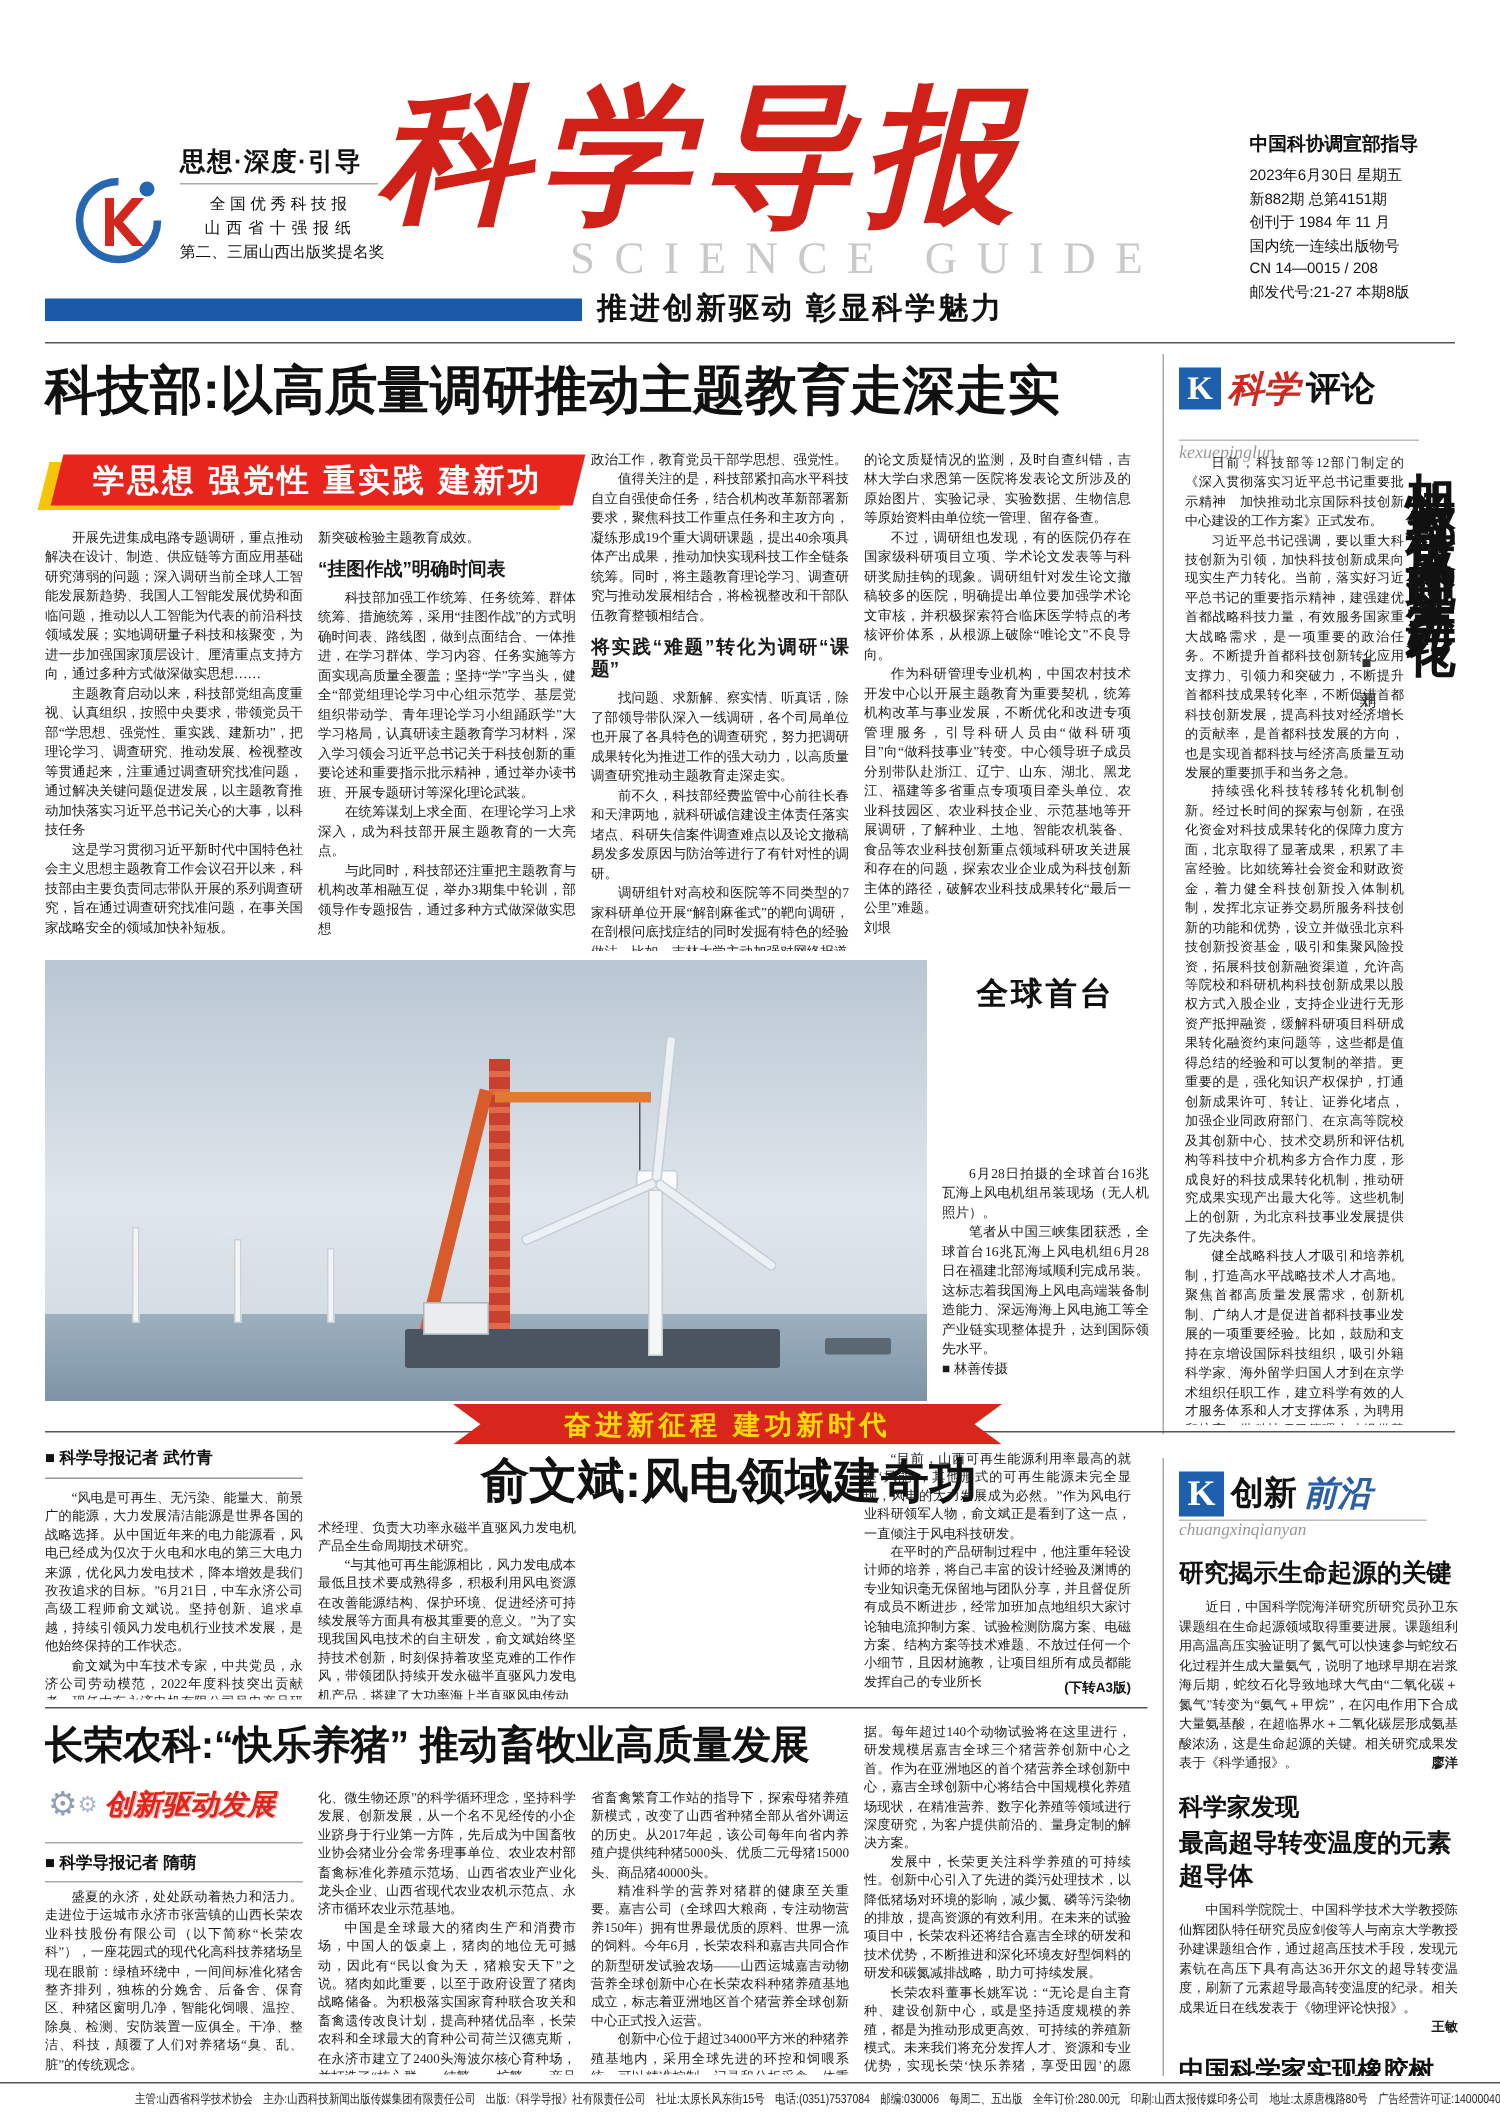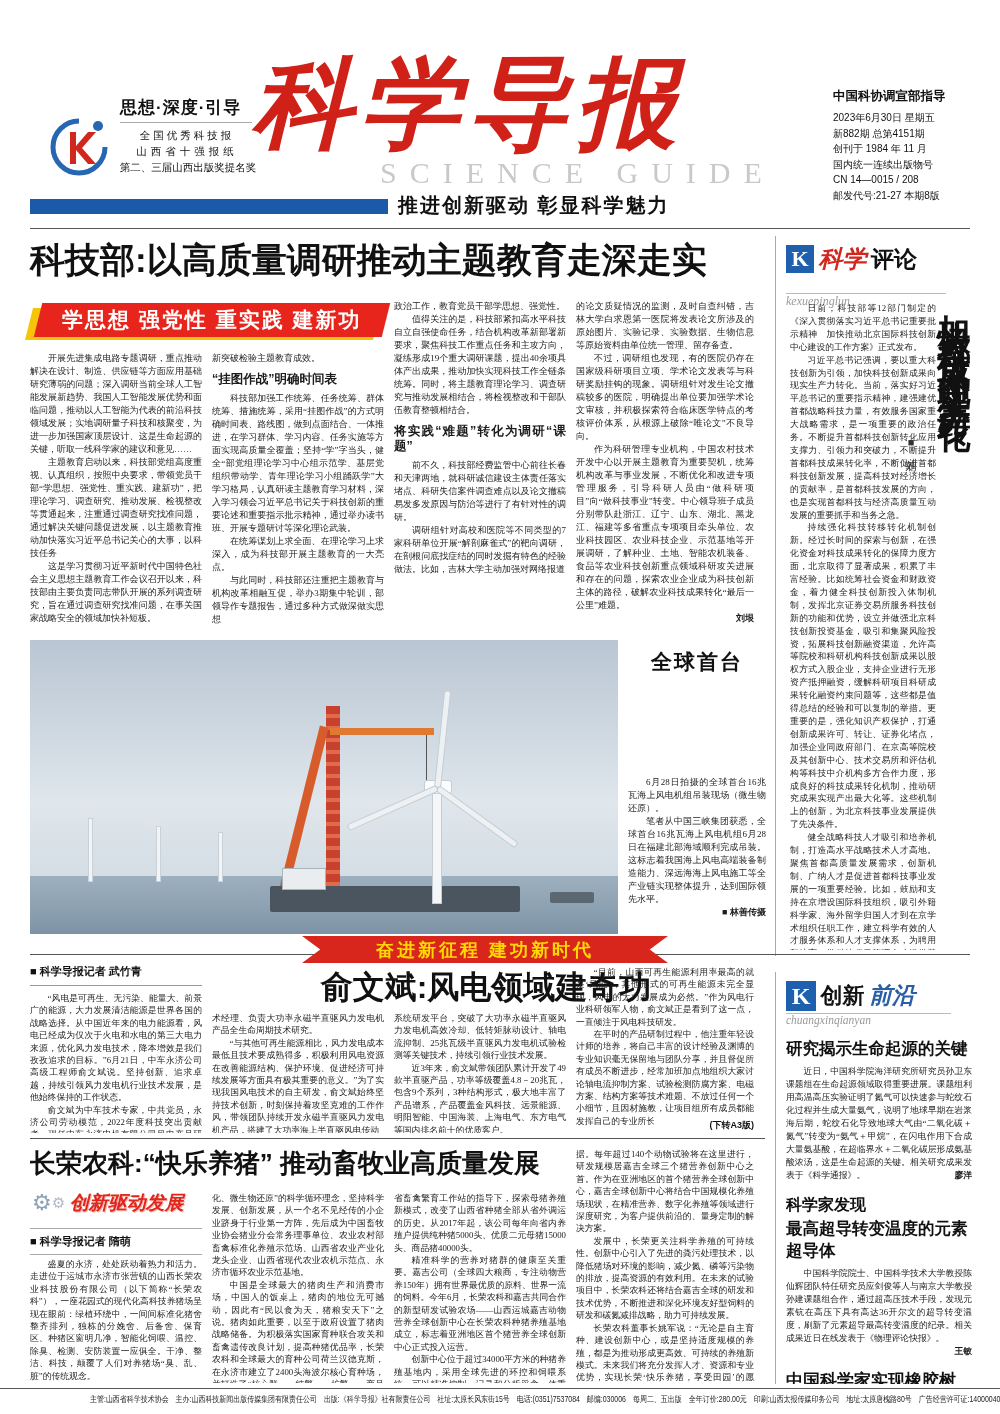--- a/index.html
+++ b/index.html
@@ -5,21 +5,21 @@
   html,body{margin:0;padding:0;background:#e8e8e8;}
   #page{position:relative;width:1000px;height:1414px;background:#ffffff;margin:0 auto;overflow:hidden;
         font-family:"Liberation Sans",sans-serif;color:#111;}
   .abs{position:absolute;}
   .bt{font-size:9px;line-height:13px;text-align:justify;color:#1c1c1c;overflow:hidden;
       font-family:"Liberation Serif",serif;}
   .bt p{margin:0;text-indent:2em;}
   .bt p.cont{text-indent:0;}
   .bt .sub{font-family:"Liberation Sans",sans-serif;font-weight:800;font-size:12.5px;text-indent:0;
            margin:7px 0 5px 0;line-height:15px;}
-  .bt .author{text-align:right;font-weight:700;text-indent:0;font-family:"Liberation Sans",sans-serif;}
+  .bt .author{text-align:left;font-weight:400;text-indent:0;font-family:"Liberation Sans",sans-serif;}
   .bt2{font-size:8.8px;line-height:12.4px;}
   .hairline{background:#555;}
   .gray-hairline{background:#aaa;}
   .ksq{display:inline-block;background:#1e5fae;color:#fff;text-align:center;
        font-family:"Liberation Serif",serif;font-weight:900;}
   .pinyin{font-style:italic;color:#999;font-family:"Liberation Serif",serif;}
   .skew{position:absolute;transform:skewX(-14deg);}
   .auth{float:right;font-weight:700;font-family:"Liberation Sans",sans-serif;}
   .vtext{writing-mode:vertical-rl;}
   .blade{position:absolute;width:5px;height:96px;background:#eef1f4;border:1px solid #c4cdd4;
@@ -67,35 +67,36 @@
   <div class="abs" style="left:30px;top:237px;width:740px;font-size:35px;font-weight:900;white-space:nowrap;letter-spacing:0px">科技部:以高质量调研推动主题教育走深走实</div>
 
   <div class="abs" style="left:38px;top:303px;width:348px;height:36px;z-index:3">
     <div class="skew" style="left:-9px;top:5px;width:348px;height:32px;background:#f6c50a"></div>
     <div class="skew" style="left:0;top:0;width:348px;height:34px;background:#e8251c;display:flex;align-items:center;justify-content:center">
       <span style="transform:skewX(14deg);color:#fff;font-weight:900;font-size:21px;letter-spacing:2px">学思想 强党性 重实践 建新功</span>
     </div>
   </div>
 
   <div class="abs bt" style="left:30px;top:352px;width:172px;height:282px">
-    <p>开展先进集成电路专题调研，重点推动解决在设计、制造、供应链等方面应用基础研究薄弱的问题；深入调研当前全球人工智能发展新趋势、我国人工智能发展优势和面临问题，推动以人工智能为代表的前沿科技领域发展；实地调研量子科技和核聚变，为进一步加强国家顶层设计、这是生命起源的关键，听取一线科学家的建议和意见……</p>
+    <p>开展先进集成电路专题调研，重点推动解决在设计、制造、供应链等方面应用基础研究薄弱的问题；深入调研当前全球人工智能发展新趋势、我国人工智能发展优势和面临问题，推动以人工智能为代表的前沿科技领域发展；实地调研量子科技和核聚变，为进一步加强国家顶层设计、厘清重点支持方向，通过多种方式做深做实思想……</p>
       <p>主题教育启动以来，科技部党组高度重视、认真组织，按照中央要求，带领党员干部“学思想、强党性、重实践、建新功”，把理论学习、调查研究、推动发展、检视整改等贯通起来，注重通过调查研究找准问题，通过解决关键问题促进发展，以主题教育推动加快落实习近平总书记关心的大事，以科技任务</p>
       <p>这是学习贯彻习近平新时代中国特色社会主义思想主题教育工作会议召开以来，科技部由主要负责同志带队开展的系列调查研究，旨在通过调查研究找准问题，在事关国家战略安全的领域加快补短板。</p>
   </div>
   <div class="abs bt" style="left:212px;top:352px;width:172px;height:282px">
     <p class="cont">新突破检验主题教育成效。</p>
     <div class="sub">“挂图作战”明确时间表</div>
     <p>科技部加强工作统筹、任务统筹、群体统筹、措施统筹，采用“挂图作战”的方式明确时间表、路线图，做到点面结合、一体推进，在学习群体、学习内容、任务实施等方面实现高质量全覆盖；坚持“学”字当头，健全“部党组理论学习中心组示范学、基层党组织带动学、青年理论学习小组踊跃学”大学习格局，认真研读主题教育学习材料，深入学习领会习近平总书记关于科技创新的重要论述和重要指示批示精神，通过举办读书班、开展专题研讨等深化理论武装。</p>
       <p>在统筹谋划上求全面、在理论学习上求深入，成为科技部开展主题教育的一大亮点。</p>
       <p>与此同时，科技部还注重把主题教育与机构改革相融互促，举办3期集中轮训，部领导作专题报告，通过多种方式做深做实思想</p>
   </div>
   <div class="abs bt" style="left:394px;top:300px;width:172px;height:334px">
     <p class="cont">政治工作，教育党员干部学思想、强党性。</p>
     <p>值得关注的是，科技部紧扣高水平科技自立自强使命任务，结合机构改革新部署新要求，聚焦科技工作重点任务和主攻方向，凝练形成19个重大调研课题，提出40余项具体产出成果，推动加快实现科技工作全链条统筹。同时，将主题教育理论学习、调查研究与推动发展相结合，将检视整改和干部队伍教育整顿相结合。</p>
     <div class="sub">将实践“难题”转化为调研“课题”</div>
+    <p>找问题、求新解、察实情、听真话，除了部领导带队深入一线调研，各个司局单位也开展了各具特色的调查研究，努力把调研成果转化为推进工作的强大动力，以高质量调查研究推动主题教育走深走实。</p>
       <p>前不久，科技部经费监管中心前往长春和天津两地，就科研诚信建设主体责任落实堵点、科研失信案件调查难点以及论文撤稿易发多发原因与防治等进行了有针对性的调研。</p>
       <p>调研组针对高校和医院等不同类型的7家科研单位开展“解剖麻雀式”的靶向调研，在剖根问底找症结的同时发掘有特色的经验做法。比如，吉林大学主动加强对网络报道</p>
   </div>
   <div class="abs bt" style="left:576px;top:300px;width:178px;height:334px">
     <p class="cont">的论文质疑情况的监测，及时自查纠错，吉林大学白求恩第一医院将发表论文所涉及的原始图片、实验记录、实验数据、生物信息等原始资料由单位统一管理、留存备查。</p>
     <p>不过，调研组也发现，有的医院仍存在国家级科研项目立项、学术论文发表等与科研奖励挂钩的现象。调研组针对发生论文撤稿较多的医院，明确提出单位要加强学术论文审核，并积极探索符合临床医学特点的考核评价体系，从根源上破除“唯论文”不良导向。</p>
       <p>作为科研管理专业机构，中国农村技术开发中心以开展主题教育为重要契机，统筹机构改革与事业发展，不断优化和改进专项管理服务，引导科研人员由“做科研项目”向“做科技事业”转变。中心领导班子成员分别带队赴浙江、辽宁、山东、湖北、黑龙江、福建等多省重点专项项目牵头单位、农业科技园区、农业科技企业、示范基地等开展调研，了解种业、土地、智能农机装备、食品等农业科技创新重点领域科研攻关进展和存在的问题，探索农业企业成为科技创新主体的路径，破解农业科技成果转化“最后一公里”难题。</p>
     <div class="author">刘垠</div>
   </div>
 
@@ -121,21 +122,21 @@
     <div class="blade" style="left:404px;top:50px;transform:rotate(6deg)"></div>
     <div class="blade" style="left:404px;top:50px;transform:rotate(126deg)"></div>
     <div class="blade" style="left:404px;top:50px;transform:rotate(246deg)"></div>
 
     <div class="abs" style="left:520px;top:252px;width:44px;height:11px;background:#5b6771;border-radius:2px"></div>
   </div>
 
   <div class="abs" style="left:628px;top:640px;width:138px;height:294px;background:#fff">
     <div style="text-align:center;font-size:21px;font-weight:900;margin-top:8px;letter-spacing:2px">全球首台</div>
     <div class="abs bt" style="left:0;bottom:6px;width:138px;height:152px">
-      <p>6月28日拍摄的全球首台16兆瓦海上风电机组吊装现场（微生物还原）。</p>
+      <p>6月28日拍摄的全球首台16兆瓦海上风电机组吊装现场（无人机照片）。</p>
       <p>笔者从中国三峡集团获悉，全球首台16兆瓦海上风电机组6月28日在福建北部海域顺利完成吊装。这标志着我国海上风电高端装备制造能力、深远海海上风电施工等全产业链实现整体提升，达到国际领先水平。</p>
       <div class="author">■ 林善传摄</div>
     </div>
   </div>
 
   <div class="abs gray-hairline" style="left:775px;top:236px;width:1px;height:720px"></div>
   <div class="abs" style="left:786px;top:243px;width:200px;height:52px">
     <span class="ksq" style="width:28px;height:28px;line-height:28px;font-size:22px;vertical-align:middle">K</span>
     <span style="font-size:24px;font-weight:900;font-style:italic;color:#d0271e;vertical-align:middle;font-family:'Liberation Serif',serif">科学</span>
     <span style="font-size:23px;font-weight:900;vertical-align:middle">评论</span>
@@ -161,24 +162,20 @@
   <div class="abs" style="left:30px;top:964px;width:172px;font-size:11px;font-weight:700;
        border-bottom:1px solid #999;padding-bottom:6px">■ 科学导报记者 武竹青</div>
 
   <div class="abs bt bt2" style="left:30px;top:992px;width:172px;height:141px">
     <p>“风电是可再生、无污染、能量大、前景广的能源，大力发展清洁能源是世界各国的战略选择。从中国近年来的电力能源看，风电已经成为仅次于火电和水电的第三大电力来源，优化风力发电技术，降本增效是我们孜孜追求的目标。”6月21日，中车永济公司高级工程师俞文斌说。坚持创新、追求卓越，持续引领风力发电机行业技术发展，是他始终保持的工作状态。</p>
       <p>俞文斌为中车技术专家，中共党员，永济公司劳动模范，2022年度科技突出贡献者，现任中车永济电机有限公司风电产品研发技</p>
   </div>
   <div class="abs bt bt2" style="left:212px;top:1012px;width:172px;height:121px">
     <p class="cont">术经理、负责大功率永磁半直驱风力发电机产品全生命周期技术研究。</p>
       <p>“与其他可再生能源相比，风力发电成本最低且技术要成熟得多，积极利用风电资源在改善能源结构、保护环境、促进经济可持续发展等方面具有极其重要的意义。”为了实现我国风电技术的自主研发，俞文斌始终坚持技术创新，时刻保持着攻坚克难的工作作风，带领团队持续开发永磁半直驱风力发电机产品，搭建了大功率海上半直驱风电传动</p>
-  </div>
-  <div class="abs bt bt2" style="left:394px;top:1012px;width:172px;height:121px">
-    <p class="cont">系统研发平台，突破了大功率永磁半直驱风力发电机高效冷却、低转矩脉动设计、轴电流抑制、25兆瓦级半直驱风力发电机试验检测等关键技术，持续引领行业技术发展。</p>
-      <p>近3年来，俞文斌带领团队累计开发了49款半直驱产品，功率等级覆盖4.8－20兆瓦，包含9个系列，3种结构形式，极大地丰富了产品谱系，产品覆盖金风科技、远景能源、明阳智能、中国海装、上海电气、东方电气等国内排名前十的优质客户。</p>
   </div>
   <div class="abs bt bt2" style="left:576px;top:966px;width:178px;height:167px">
     <p>“目前，山西可再生能源利用率最高的就是‘风能’，其他形式的可再生能源未完全显现，风电的大力发展成为必然。”作为风电行业科研领军人物，俞文斌正是看到了这一点，一直倾注于风电科技研发。</p>
       <p>在平时的产品研制过程中，他注重年轻设计师的培养，将自己丰富的设计经验及渊博的专业知识毫无保留地与团队分享，并且督促所有成员不断进步，经常加班加点地组织大家讨论轴电流抑制方案、试验检测防腐方案、电磁方案、结构方案等技术难题、不放过任何一个小细节，且因材施教，让项目组所有成员都能发挥自己的专业所长。</p>
   </div>
   <div class="abs" style="left:654px;top:1119px;width:100px;text-align:right;font-size:9px;font-weight:700;background:#fff">(下转A3版)</div>
 
   <div class="abs hairline" style="left:30px;top:1138px;width:735px;height:1px"></div>
 
   <div class="abs" style="left:30px;top:1146px;width:545px;font-size:26px;font-weight:900;white-space:nowrap">长荣农科:“快乐养猪” 推动畜牧业高质量发展</div>

